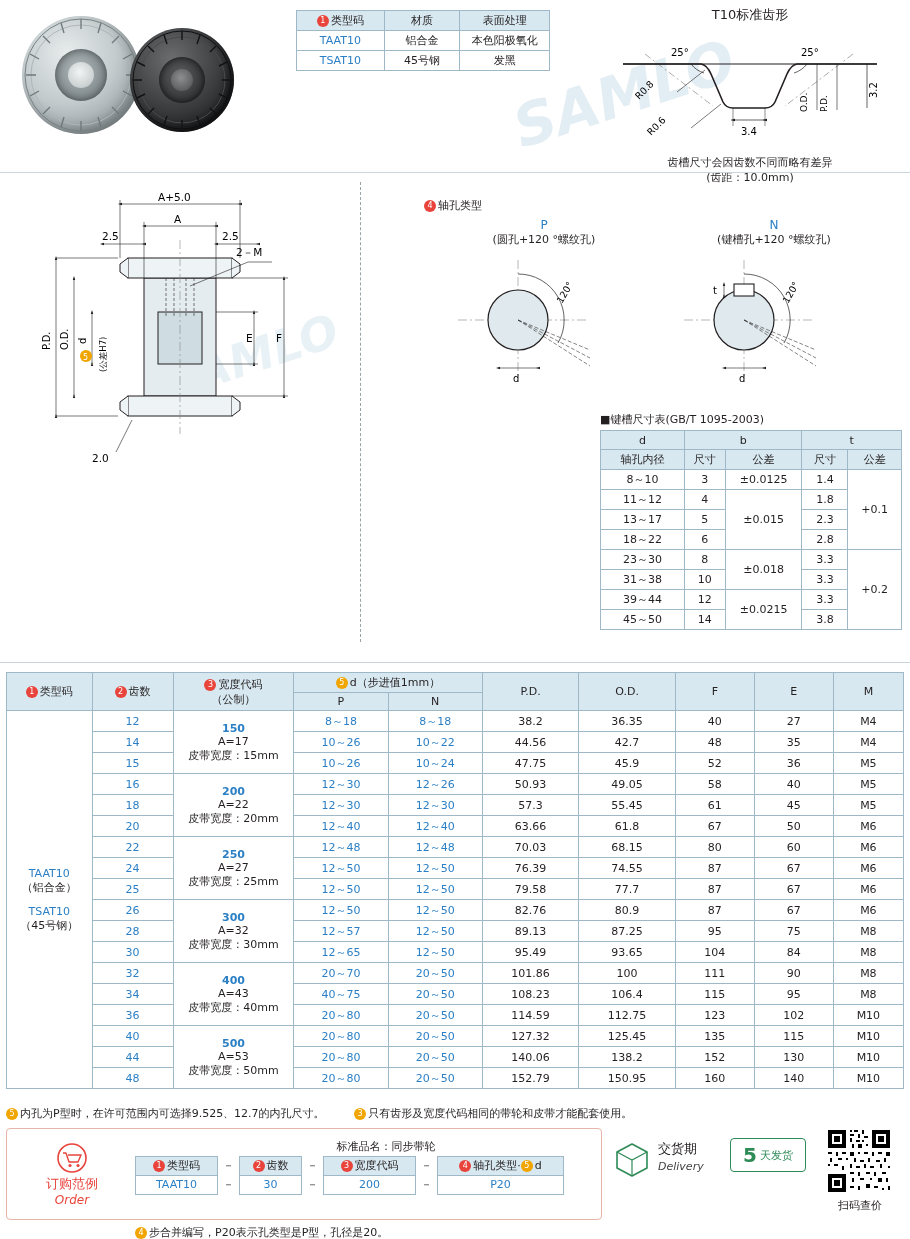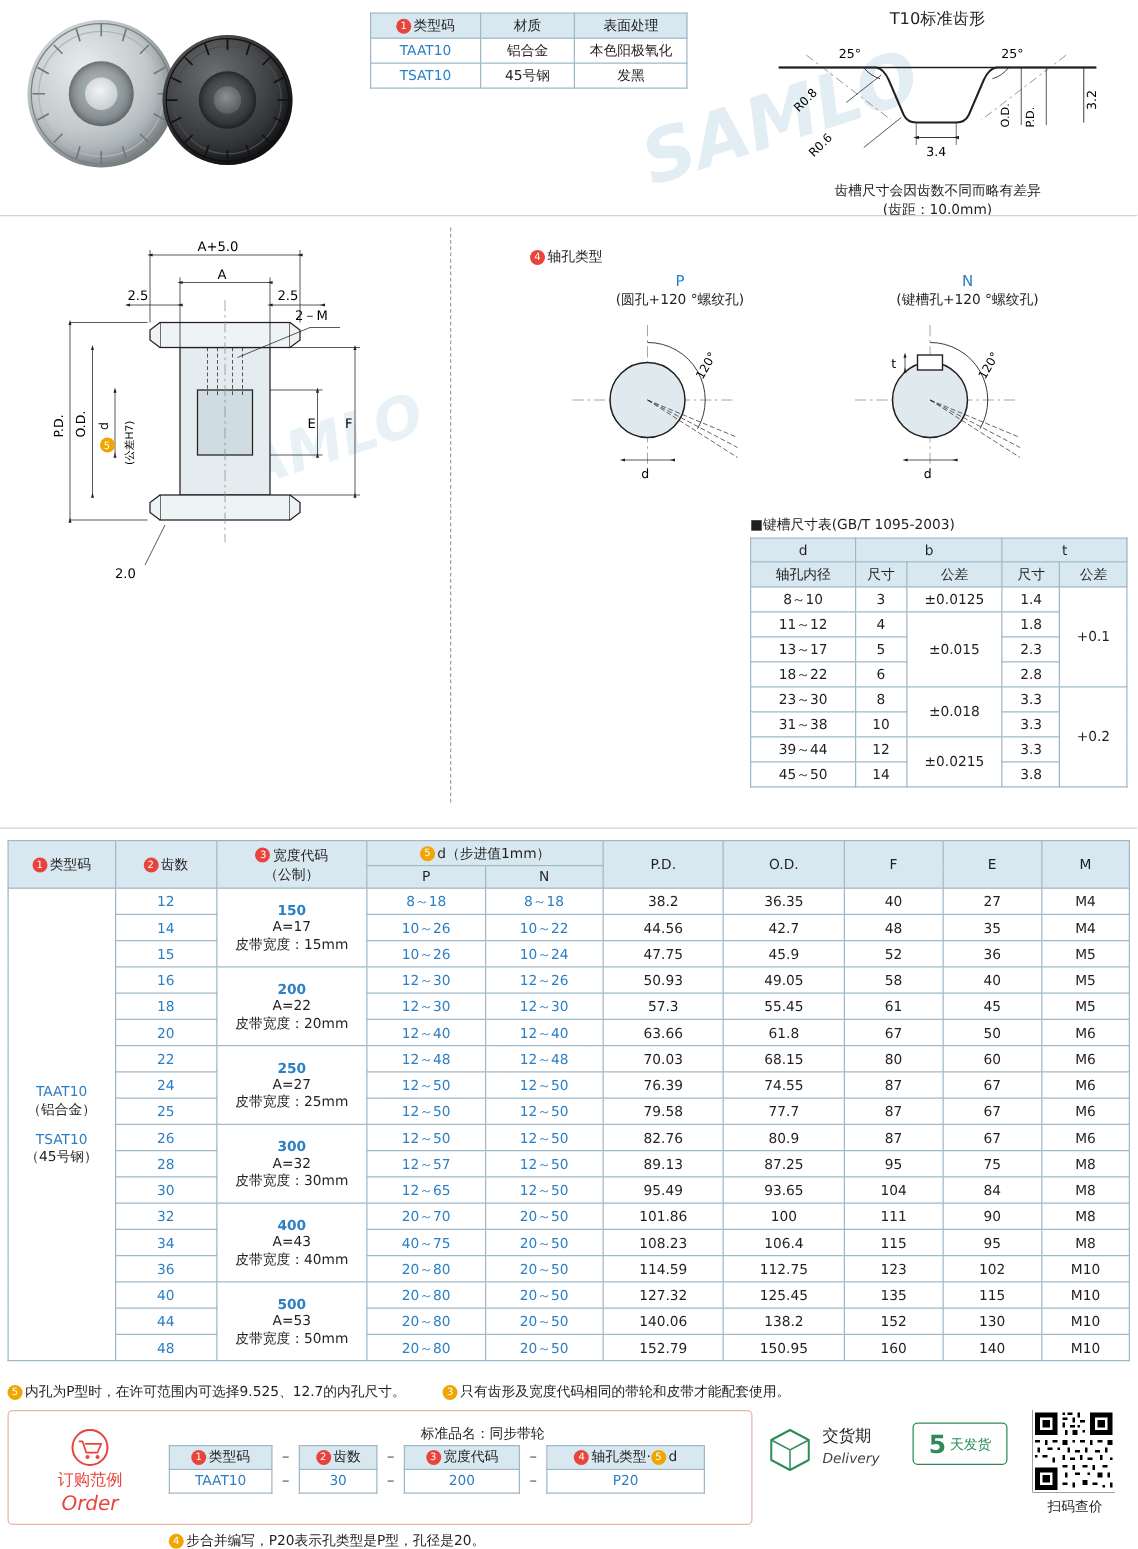--- a/index.html
+++ b/index.html
@@ -75,21 +75,21 @@
     text-align:center; vertical-align:middle; margin-right:2px;
   }
   .cnum.y { background:#f0a500; }
 
   
   .mat-tbl { position:absolute; left:296px; top:10px; width:254px; }
   .mat-tbl td, .mat-tbl th { height:19px; }
 
   
   .tooth-panel { position:absolute; left:600px; top:6px; width:300px; height:162px; text-align:center; }
-  .tooth-title { font-size:13px; margin-bottom:6px; }
+  .tooth-title { font-size:13px; margin-bottom:16px; }
   .tooth-note { font-size:11px; line-height:1.4; }
 
   
   .vdash {
     position:absolute; left:360px; top:182px; width:0; height:460px;
     border-left:1px dashed #9aa3a6;
   }
   .hline-1 { position:absolute; left:0; top:172px; width:910px; border-top:1px solid #c9d6dd; }
   .hline-2 { position:absolute; left:0; top:662px; width:910px; border-top:1px solid #c9d6dd; }
 
@@ -118,21 +118,21 @@
   .note-row { position:absolute; left:6px; top:1106px; width:898px; font-size:11px; }
   .note-row span.t { margin-right:26px; }
 
   
   .order-box {
     position:absolute; left:6px; top:1128px; width:596px; height:92px;
     border:1px solid #e8b3a8; border-radius:4px; background:#fff;
   }
   .order-left { position:absolute; left:10px; top:14px; width:110px; text-align:center; color:#e8443c; }
   .order-left .lbl1 { font-size:13px; }
-  .order-left .lbl2 { font-size:16px; font-style:italic; }
+  .order-left .lbl2 { font-size:12px; font-style:italic; }
   .order-tbl { position:absolute; left:128px; top:8px; }
   .order-tbl td, .order-tbl th { border:1px solid #9fb8c8; height:19px; font-size:11px; text-align:center; padding:1px 5px; }
   .order-tbl th { background:#d8e8f0; font-weight:normal; }
   .order-note { position:absolute; left:128px; top:72px; font-size:11px;margin-top:24px; }
 
   
   .deliv {
     position:absolute; left:612px; top:1136px; width:186px; height:56px;
   }
   .deliv-label { position:absolute; left:46px; top:4px; font-size:13px; }

